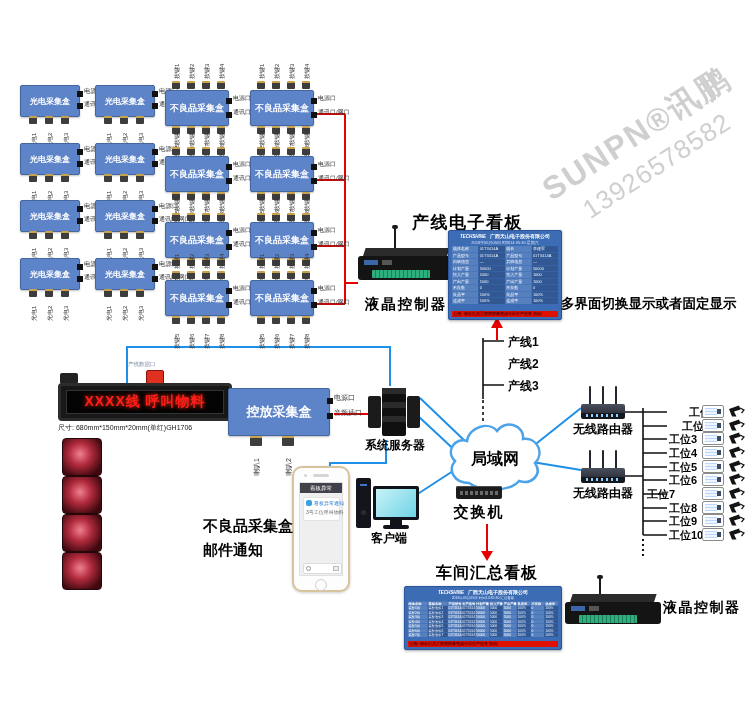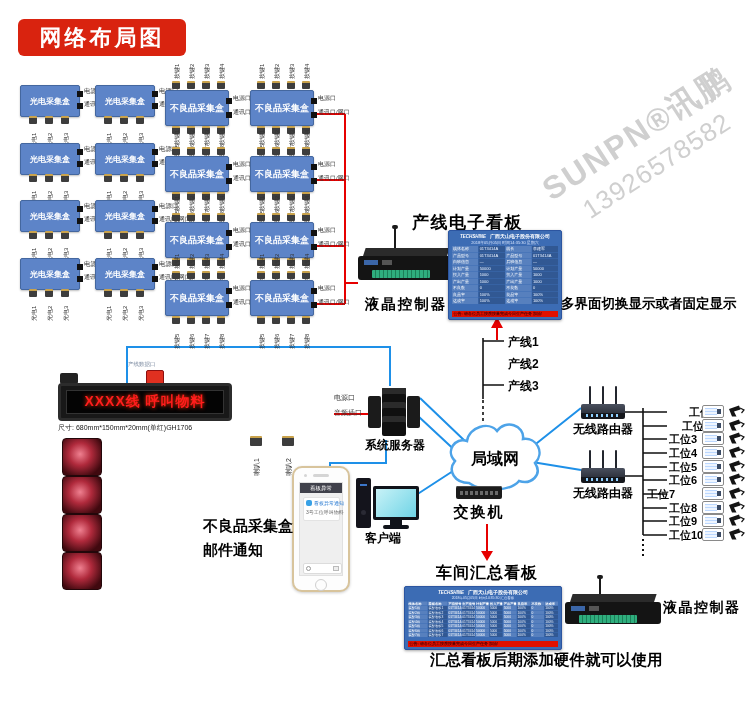--- a/index.html
+++ b/index.html
@@ -76,21 +76,20 @@
     <path d="M316,114H345M316,180H345M316,246H345M316,304H345M345,114V304M345,283H358M334,414H368M497,340V327M487,524V551" stroke="#e60000" stroke-width="2" fill="none"></path>
     <polygon points="491,328 503,328 497,317" fill="#e60000"></polygon>
     <polygon points="481,551 493,551 487,561" fill="#e60000"></polygon>
     <path d="M127,383V347H390V386M420,398L466,442M418,416L461,456M386,440V463H330V467M413,497L453,471M532,447L581,408M532,462L581,470" stroke="#1e90e8" stroke-width="2" fill="none"></path>
     <path d="M483,338V399M483,341H504M483,385H504M625,412H643M625,476H643M643,408V535" stroke="#111" stroke-width="1.6" fill="none"></path>
     <path d="M643,412H667M643,426H667M643,439H667M643,453H667M643,467H667M643,480H667M643,494H667M643,508H667M643,521H667M643,535H667" stroke="#111" stroke-width="1.3" fill="none"></path>
     <path d="M483,400V424" stroke="#111" stroke-width="1.6" stroke-dasharray="3,3" fill="none"></path>
     <path d="M643,539V557" stroke="#111" stroke-width="2" stroke-dasharray="2,3" fill="none"></path>
   </svg>
 
-  <div class="badge">网络布局图</div>
 
   <div class="wmark">
     <div class="w1">SUNPN®讯鹏</div>
     <div class="w2">13926578582</div>
   </div>
 
   <div class="abs" style="left:60px;top:373px;width:18px;height:11px;background:#222;border-radius:2px;z-index:2"></div>
   <div class="abs" style="left:146px;top:370px;width:16px;height:13px;background:#e03020;border:1px solid #8c0f0f;border-radius:2px;z-index:2"></div>
   <div class="plabel" style="left:128px;top:361px;font-size:5.5px;color:#7b8aa0;z-index:2">产线数据口</div>
   <div class="led" style="z-index:2">
@@ -98,20 +97,25 @@
       <span class="ledtext">XXXX线 呼叫物料</span>
     </div>
   </div>
   <div class="plabel" style="left:58px;top:423px;font-size:7px;color:#222;z-index:2">尺寸: 680mm*150mm*20mm(单红)GH1706</div>
 
   <div class="ttile" style="top:438px;z-index:2"></div>
   <div class="ttile" style="top:476px;z-index:2"></div>
   <div class="ttile" style="top:514px;z-index:2"></div>
   <div class="ttile" style="top:552px;z-index:2"></div>
 
+  <div class="cbox" style="left:228px;top:388px;width:100px;height:46px;font-size:13px;z-index:2">
+    <span>控放采集盒</span>
+    <div class="portsq" style="top:9px"></div>
+    <div class="portsq" style="top:24px"></div>
+  </div>
   <div class="plabel" style="left:334px;top:393px;font-size:7px;z-index:2">电源口</div>
   <div class="plabel" style="left:334px;top:408px;font-size:7px;z-index:2">音频插口</div>
   <div class="nub" style="left:250px;top:436px;width:12px;height:8px;z-index:2"></div>
   <div class="nub" style="left:282px;top:436px;width:12px;height:8px;z-index:2"></div>
   <div class="vlabel vlabel7" style="left:252px;top:476px;z-index:2">喇叭1</div>
   <div class="vlabel vlabel7" style="left:284px;top:476px;z-index:2">喇叭2</div>
 
   <div class="abs" style="left:368px;top:388px;width:52px;height:50px;z-index:2">
     <div class="abs" style="left:14px;top:0;width:24px;height:48px;background:#101010;border-radius:2px;
          box-shadow:inset 0 6px 0 #2b2b2b, inset 0 14px 0 #101010, inset 0 20px 0 #2b2b2b, inset 0 28px 0 #101010, inset 0 34px 0 #2b2b2b"></div>
@@ -134,21 +138,21 @@
 
   <div class="abs" style="left:356px;top:478px;width:15px;height:50px;background:#14141c;border-radius:2px;z-index:2">
     <div class="abs" style="left:4px;top:6px;width:7px;height:2px;background:#3c76c9"></div>
     <div class="abs" style="left:5px;top:32px;width:5px;height:5px;background:#2a2a34;border-radius:50%"></div>
   </div>
   <div class="abs" style="left:373px;top:486px;width:46px;height:34px;background:#10131a;border-radius:2px;z-index:2">
     <div class="abs" style="left:3px;top:3px;right:3px;bottom:3px;background:linear-gradient(135deg,#c8f2f7,#6fd4e6)"></div>
   </div>
   <div class="abs" style="left:390px;top:520px;width:12px;height:5px;background:#10131a;z-index:2"></div>
   <div class="abs" style="left:383px;top:525px;width:26px;height:4px;background:#10131a;border-radius:2px;z-index:2"></div>
-  <div class="biglabel" style="left:365px;top:530px;width:48px;font-size:12px;text-align:left;z-index:2">客户端</div>
+  <div class="biglabel" style="left:365px;top:530px;width:48px;font-size:12px;text-align:center;z-index:2">客户端</div>
 
   <div class="phone" style="z-index:2">
     <div class="abs" style="left:19px;top:6px;width:16px;height:3px;background:#d5d5d5;border-radius:2px"></div>
     <div class="abs" style="left:10px;top:6px;width:3px;height:3px;background:#d5d5d5;border-radius:50%"></div>
     <div class="abs" style="left:5px;top:14px;width:44px;height:94px;background:#efefef;border:1px solid #e0e0e0;box-sizing:border-box">
       <div class="abs" style="left:0;top:0;width:100%;height:10px;background:#40414b;color:#fff;font-size:5.5px;
            line-height:10px;text-align:center">看板异常</div>
       <div class="abs" style="left:3px;top:14px;width:35px;height:22px;background:#fff;border:1px solid #e3e3e3;border-radius:2px">
         <div class="abs" style="left:2px;top:2px;width:6px;height:6px;background:#38a1e6;border-radius:2px"></div>
         <div class="abs" style="left:10px;top:2px;font-size:5px;line-height:6px;color:#2b7cd3;white-space:nowrap">看板异常通知</div>
@@ -372,21 +376,20 @@
             <div class="bcell scell bval">5000</div>
             <div class="bcell scell blab">5000</div>
             <div class="bcell scell bval">100%</div>
             <div class="bcell scell blab">0</div>
             <div class="bcell scell bval">100%</div>
           </div>
         </div>
       <div class="bmarq">公告: 请各位员工按质按量完成今日生产任务 加油!</div>
     </div>
   </div>
-  <div class="biglabel" style="left:430px;top:650px;font-size:15.5px;z-index:2">汇总看板后期添加硬件就可以使用</div>
 
   <div class="abs" style="left:565px;top:578px;width:96px;height:54px;z-index:2">
     <div class="abs" style="left:34px;top:0;width:2px;height:20px;background:#1a1a1a"></div>
     <div class="abs" style="left:32px;top:-3px;width:6px;height:4px;background:#1a1a1a;border-radius:2px"></div>
     <div class="abs" style="left:6px;top:16px;width:84px;height:10px;background:#2b2b2b;transform:skewX(-18deg)"></div>
     <div class="abs" style="left:0;top:24px;width:96px;height:22px;background:#141414;border-radius:3px">
       <div class="abs" style="left:6px;top:4px;width:14px;height:5px;background:#3b66a8"></div>
       <div class="abs" style="left:24px;top:4px;width:10px;height:5px;background:#555"></div>
     </div>
     <div class="abs" style="left:14px;top:37px;width:58px;height:8px;border-radius:1px;

